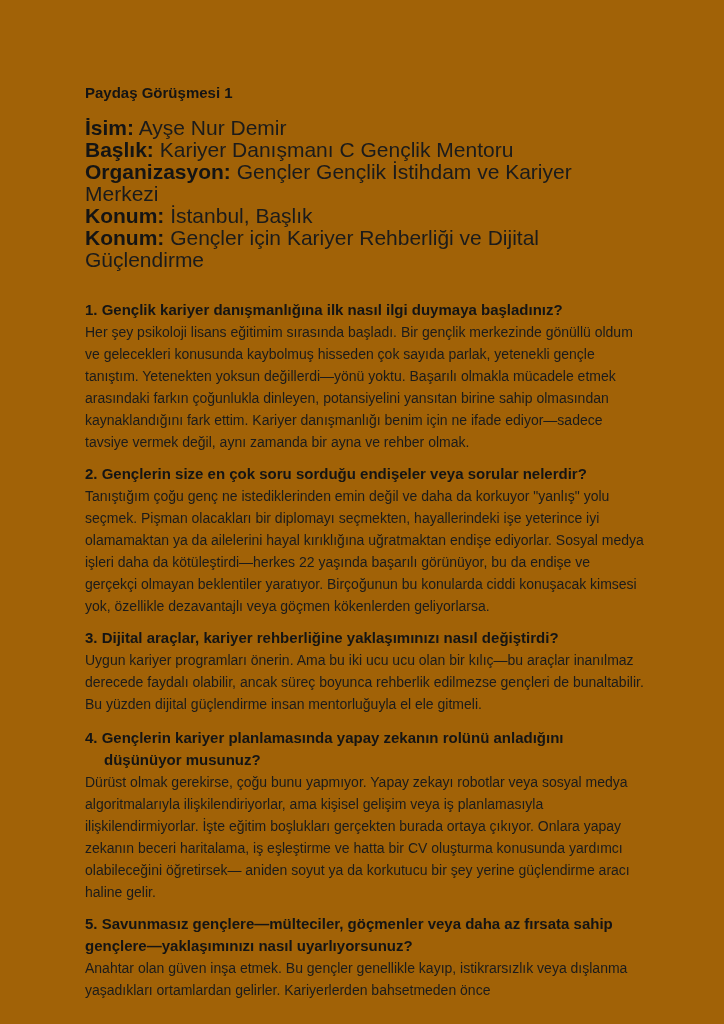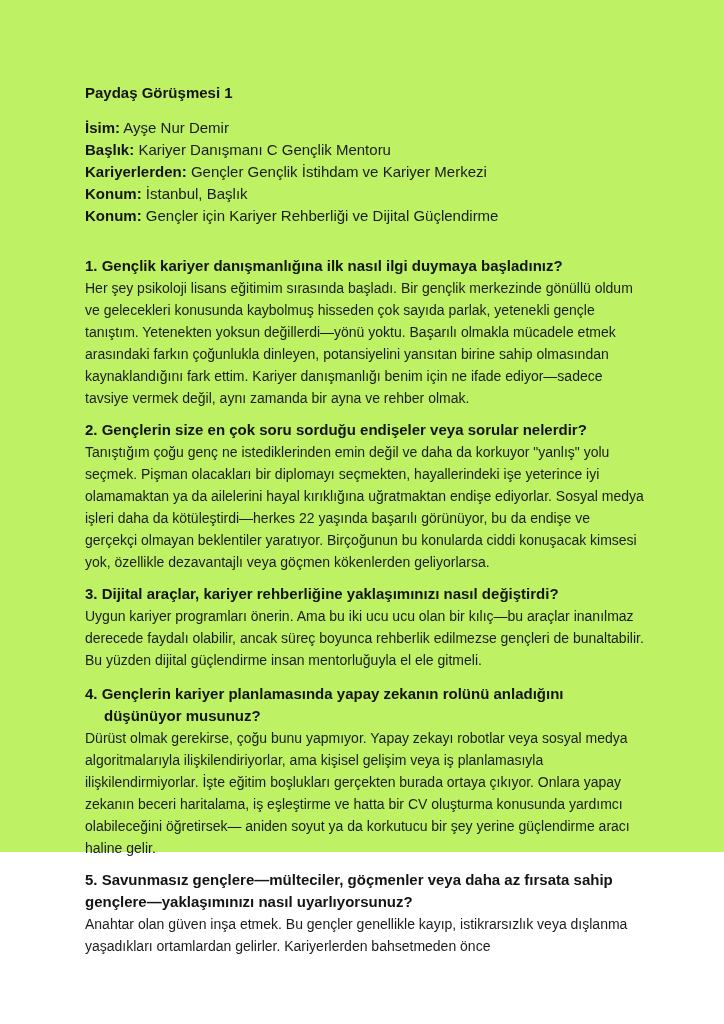--- a/index.html
+++ b/index.html
@@ -12,37 +12,37 @@
     width: 724px;
     height: 1024px;
     overflow: hidden;
     font-family: "Liberation Sans", "DejaVu Sans", sans-serif;
     color: #1b1b1b;
     -webkit-font-smoothing: antialiased;
   }
   .page {
     box-sizing: border-box;
     width: 724px;
-    height: 852px;
+    height: 1024px;
     padding: 82px 79px 0 85px;
-    background: #bef264;
+    background: #a16207;
   }
   .doc-title {
     font-size: 15px;
     font-weight: 700;
     line-height: 22px;
     margin: 0 0 13px 0;
     color: #141414;
   }
   .meta {
     margin: 0 0 28px 0;
   }
   .meta-row {
     margin: 0;
-    font-size: 15px;
+    font-size: 21px;
     line-height: 22px;
   }
   .meta-label {
     font-weight: 700;
     color: #141414;
   }
   .qa-section {
     margin-top: 10px;
   }
   .question {
@@ -67,21 +67,21 @@
 </head>
 <body>
 
 <div class="page">
 
   <h1 class="doc-title">Paydaş Görüşmesi 1</h1>
 
   <div class="meta">
     <p class="meta-row"><span class="meta-label">İsim:</span> <span>Ayşe Nur Demir</span></p>
     <p class="meta-row"><span class="meta-label">Başlık:</span> <span>Kariyer Danışmanı C Gençlik Mentoru</span></p>
-    <p class="meta-row"><span class="meta-label">Kariyerlerden:</span> <span>Gençler Gençlik İstihdam ve Kariyer Merkezi</span></p>
+    <p class="meta-row"><span class="meta-label">Organizasyon:</span> <span>Gençler Gençlik İstihdam ve Kariyer Merkezi</span></p>
     <p class="meta-row"><span class="meta-label">Konum:</span> <span>İstanbul, Başlık</span></p>
     <p class="meta-row"><span class="meta-label">Konum:</span> <span>Gençler için Kariyer Rehberliği ve Dijital Güçlendirme</span></p>
   </div>
 
   <section class="qa-section">
     <h2 class="question">1. Gençlik kariyer danışmanlığına ilk nasıl ilgi duymaya başladınız?</h2>
     <p class="answer">Her şey psikoloji lisans eğitimim sırasında başladı. Bir gençlik merkezinde gönüllü oldum ve gelecekleri konusunda kaybolmuş hisseden çok sayıda parlak, yetenekli gençle tanıştım. Yetenekten yoksun değillerdi—yönü yoktu. Başarılı olmakla mücadele etmek arasındaki farkın çoğunlukla dinleyen, potansiyelini yansıtan birine sahip olmasından kaynaklandığını fark ettim. Kariyer danışmanlığı benim için ne ifade ediyor—sadece tavsiye vermek değil, aynı zamanda bir ayna ve rehber olmak.</p>
   </section>
 
   <section class="qa-section">

